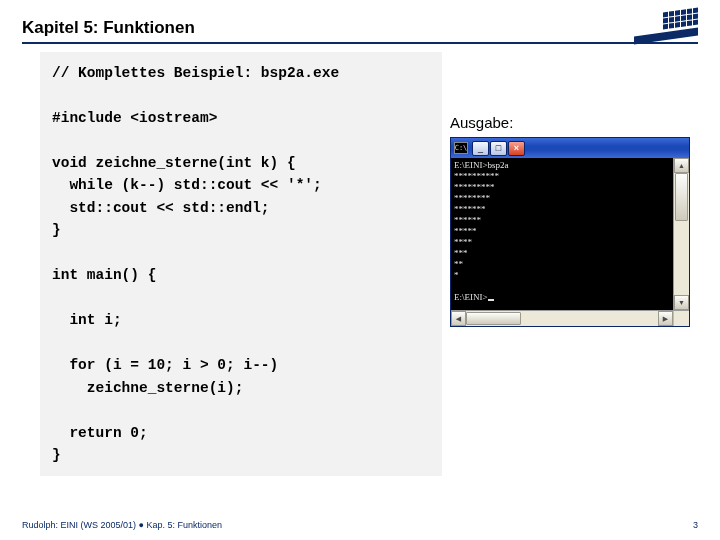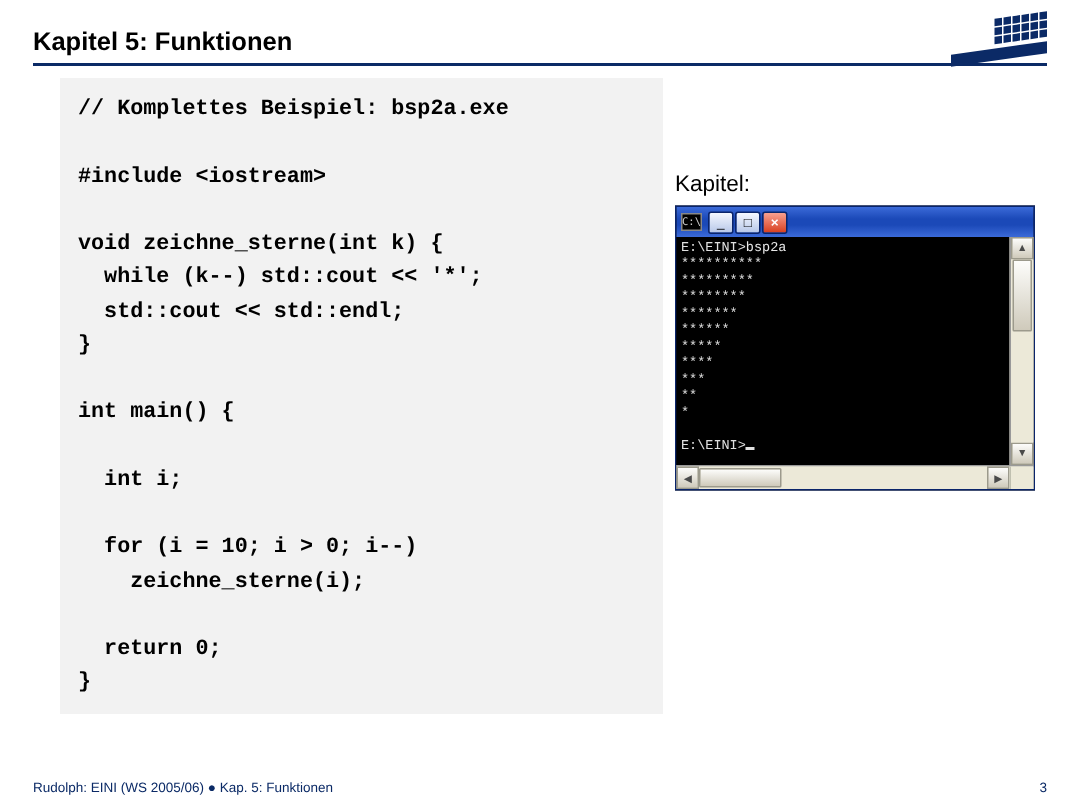--- a/index.html
+++ b/index.html
@@ -141,21 +141,21 @@
   }
   .cmdbody {
     background: #000;
     position: relative;
     height: 152px;
     display: flex;
   }
   .cmdtext {
     flex: 1;
     color: #e0e0e0;
-    font-family: Liberation Mono, monospace;
+    font-family: Liberation Serif, serif;
     font-size: 9px;
     line-height: 11px;
     padding: 2px 0 0 3px;
     white-space: pre;
     overflow: hidden;
   }
   .prompt { color: #e0e0e0; }
   .cmdtext .inp { color: #e8e8e8; }
   .vscroll {
     width: 16px;
@@ -265,21 +265,21 @@
 
   int i;
 
   for (i = 10; i &gt; 0; i--)
     zeichne_sterne(i);
 
   return 0;
 }</pre>
 
     <div class="right">
-      <div class="out-label">Kapitel:</div>
+      <div class="out-label">Ausgabe:</div>
 
       <div class="cmdwin">
         <div class="titlebar">
           <div class="ticon">C:\</div>
           <div class="btns">
             <div class="btn">_</div>
             <div class="btn">□</div>
             <div class="btn close">×</div>
           </div>
         </div>
@@ -312,17 +312,17 @@
           </div>
           <div class="sbtn">▶</div>
           <div class="corner"></div>
         </div>
       </div>
 
     </div>
   </div>
 
   <div class="footer">
-    <span>Rudolph: EINI (WS 2005/06)  ●  Kap. 5: Funktionen</span>
+    <span>Rudolph: EINI (WS 2005/01)  ●  Kap. 5: Funktionen</span>
     <span>3</span>
   </div>
 
 </div>
 
 </body></html>

